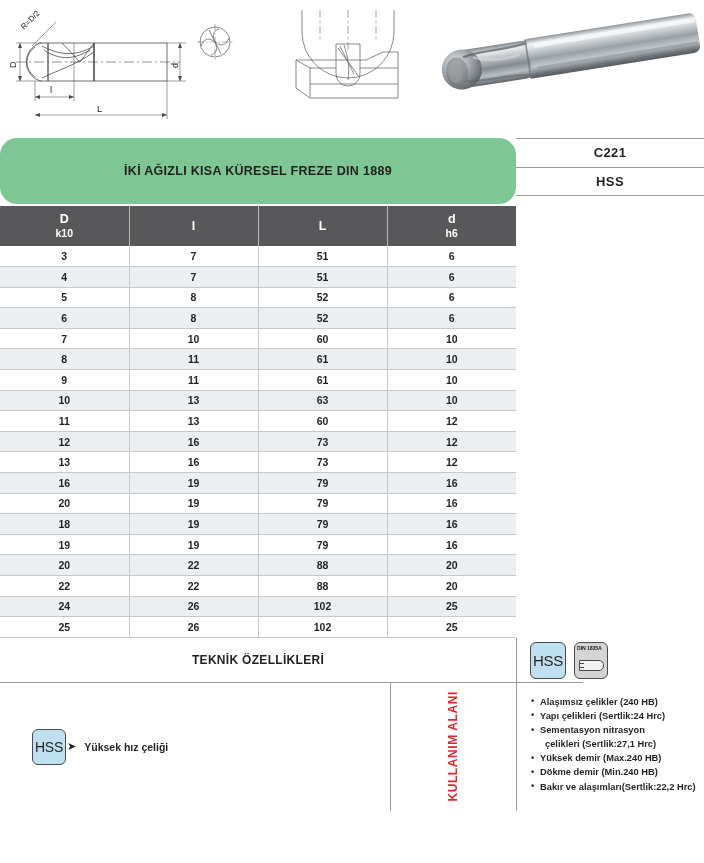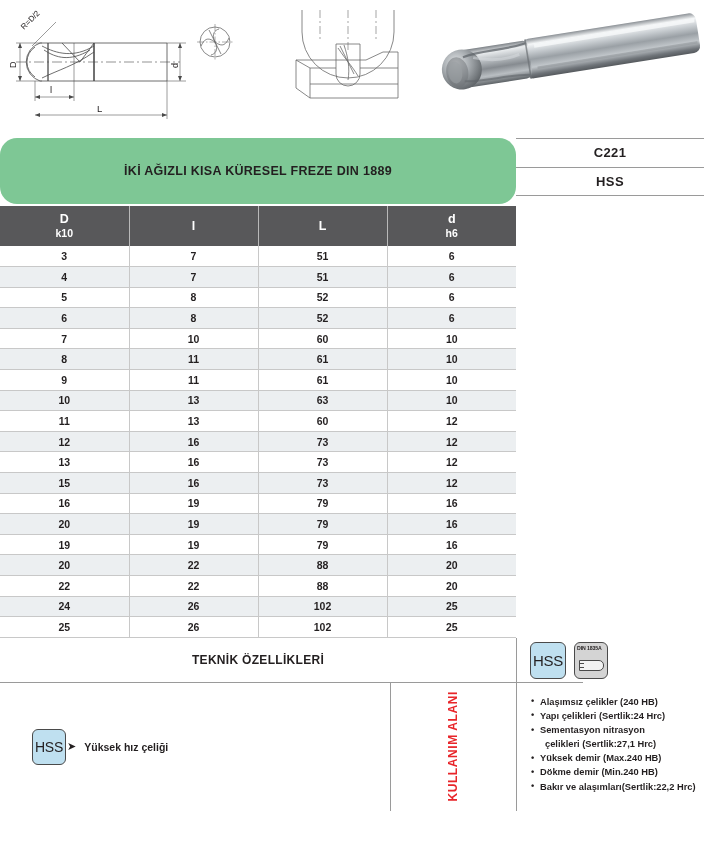--- a/index.html
+++ b/index.html
@@ -527,33 +527,33 @@
         <td>73</td>
         <td>12</td>
       </tr>
       <tr>
         <td>13</td>
         <td>16</td>
         <td>73</td>
         <td>12</td>
       </tr>
       <tr>
-        <td>15</td>
-        <td>16</td>
-        <td>73</td>
-        <td>12</td>
-      </tr>
-      <tr>
         <td>16</td>
         <td>19</td>
         <td>79</td>
         <td>16</td>
       </tr>
       <tr>
         <td>20</td>
+        <td>19</td>
+        <td>79</td>
+        <td>16</td>
+      </tr>
+      <tr>
+        <td>18</td>
         <td>19</td>
         <td>79</td>
         <td>16</td>
       </tr>
       <tr>
         <td>19</td>
         <td>19</td>
         <td>79</td>
         <td>16</td>
       </tr>

